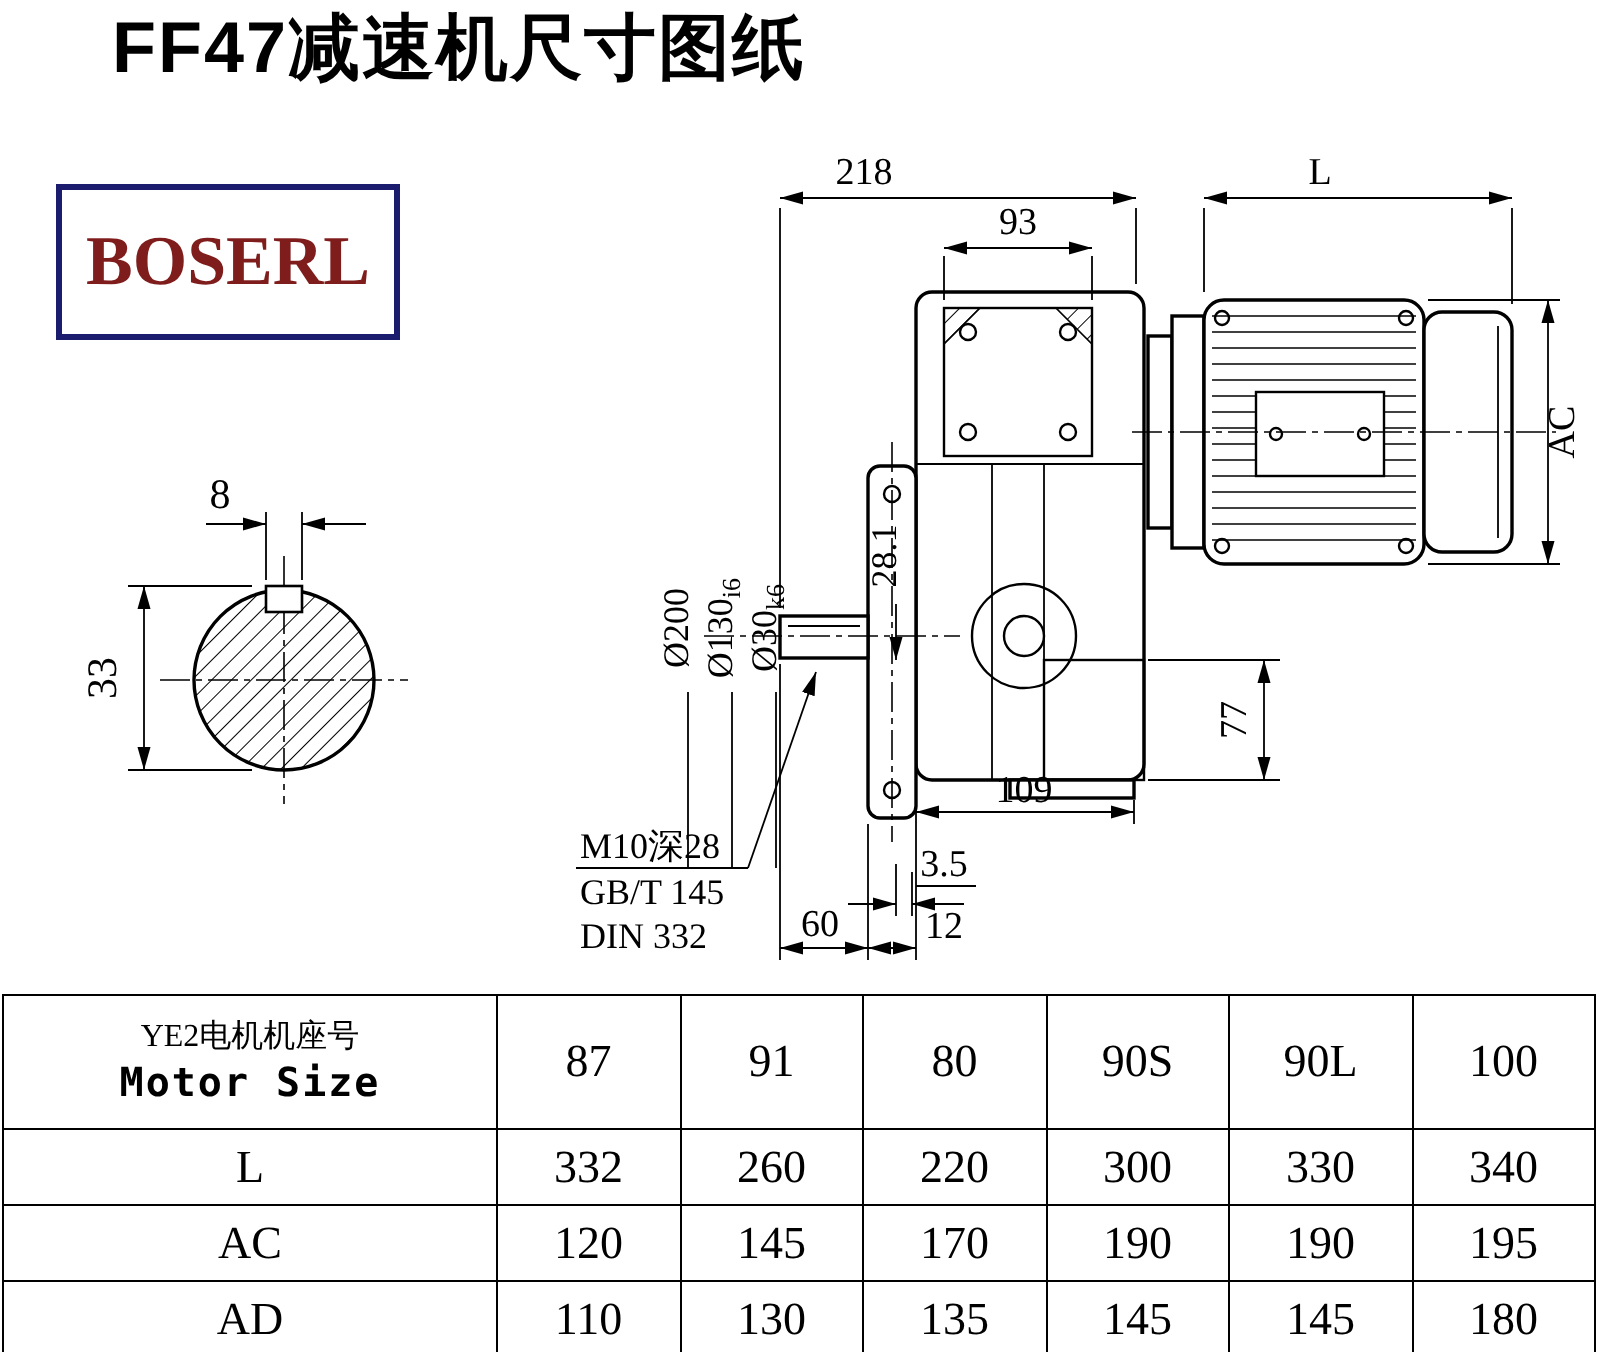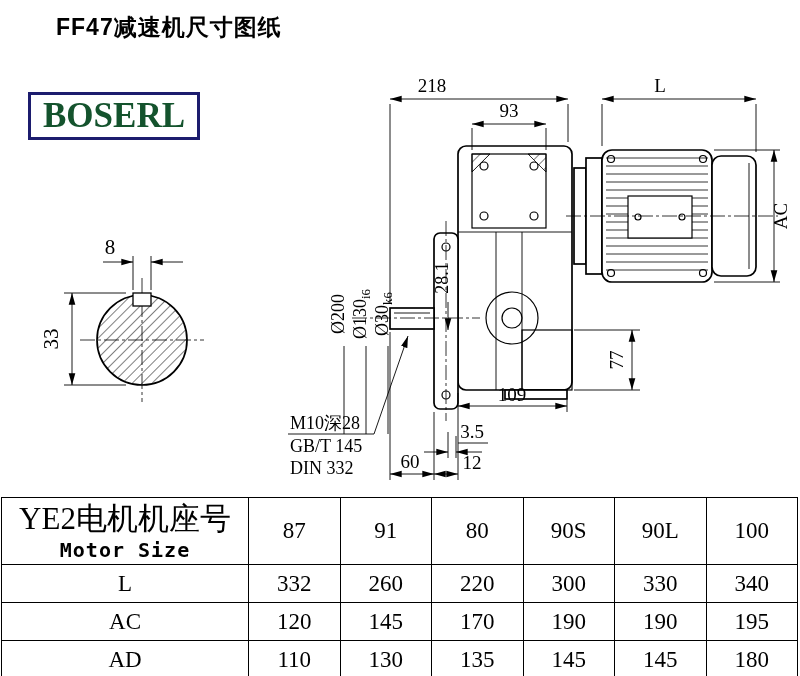--- a/index.html
+++ b/index.html
@@ -1,49 +1,49 @@
 <!DOCTYPE html>
 <html><head>
 <meta charset="utf-8">
 <style>
   html,body{margin:0;padding:0;}
   body{
     width:800px;height:676px;background:#ffffff;position:relative;overflow:hidden;
     font-family:"Liberation Serif",serif;color:#000;
   }
   .page-title{
-    position:absolute;left:56px;top:12px;
+    position:absolute;left:56px;top:0;
     font-family:"Liberation Sans",sans-serif;font-weight:bold;
-    font-size:23px;letter-spacing:1px;color:#000;
+    font-size:36px;letter-spacing:1px;color:#000;
   }
   .brand-logo{
     position:absolute;left:28px;top:92px;
-    border:3px solid #1c1c6e;padding:1px 12px;
+    border:3px solid #1c1c6e;padding:16px 12px;
     font-family:"Liberation Serif",serif;font-weight:bold;
-    font-size:35px;color:#14532d;background:#fff;line-height:1.15;
+    font-size:35px;color:#7f1d1d;background:#fff;line-height:1.15;
   }
   svg.drawing{position:absolute;left:0;top:0;}
   svg .obj{fill:#fff;stroke:#000;stroke-width:1.7;}
   svg .obj2{fill:none;stroke:#000;stroke-width:1.2;}
   svg .thin{stroke:#000;stroke-width:0.9;fill:none;}
   svg .dim{stroke:#000;stroke-width:0.9;fill:none;}
   svg .cl{stroke:#000;stroke-width:0.8;fill:none;stroke-dasharray:15 3 3 3;}
   svg text{font-family:"Liberation Serif",serif;font-size:19px;fill:#000;}
   svg text.big{font-size:21px;}
   svg text.note{font-size:18px;}
   table.dim-table{
     position:absolute;left:1px;top:497px;width:797px;
     border-collapse:collapse;table-layout:fixed;background:#fff;
   }
   table.dim-table td{
     border:1.5px solid #000;text-align:center;vertical-align:middle;
     font-size:23px;padding:0;
   }
   td.hdr-cell{height:66px;}
-  .hdr-cn{font-size:31px;line-height:1.25;}
+  .hdr-cn{font-size:16px;line-height:1.25;}
   .hdr-en{font-family:"DejaVu Sans Mono",monospace;font-size:20px;letter-spacing:1px;font-weight:bold;}
   tr.data-row td{height:37px;font-size:23px;}
 </style>
 </head>
 <body>
 
 <div>
 
   <div class="page-title">FF47减速机尺寸图纸</div>
   <div class="brand-logo">BOSERL</div>

